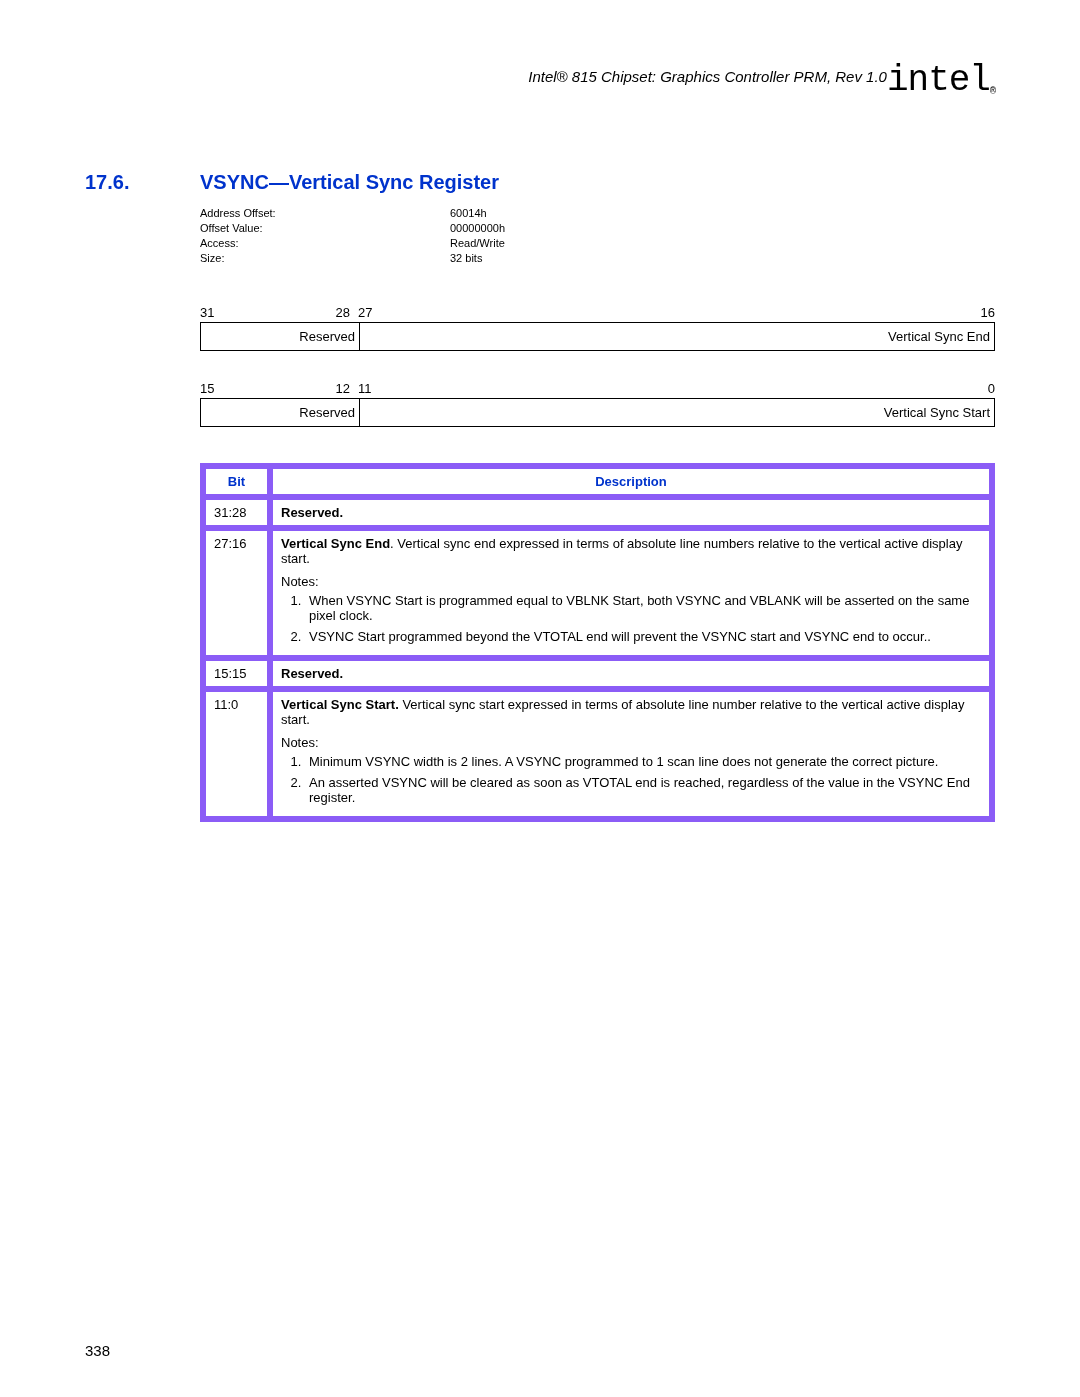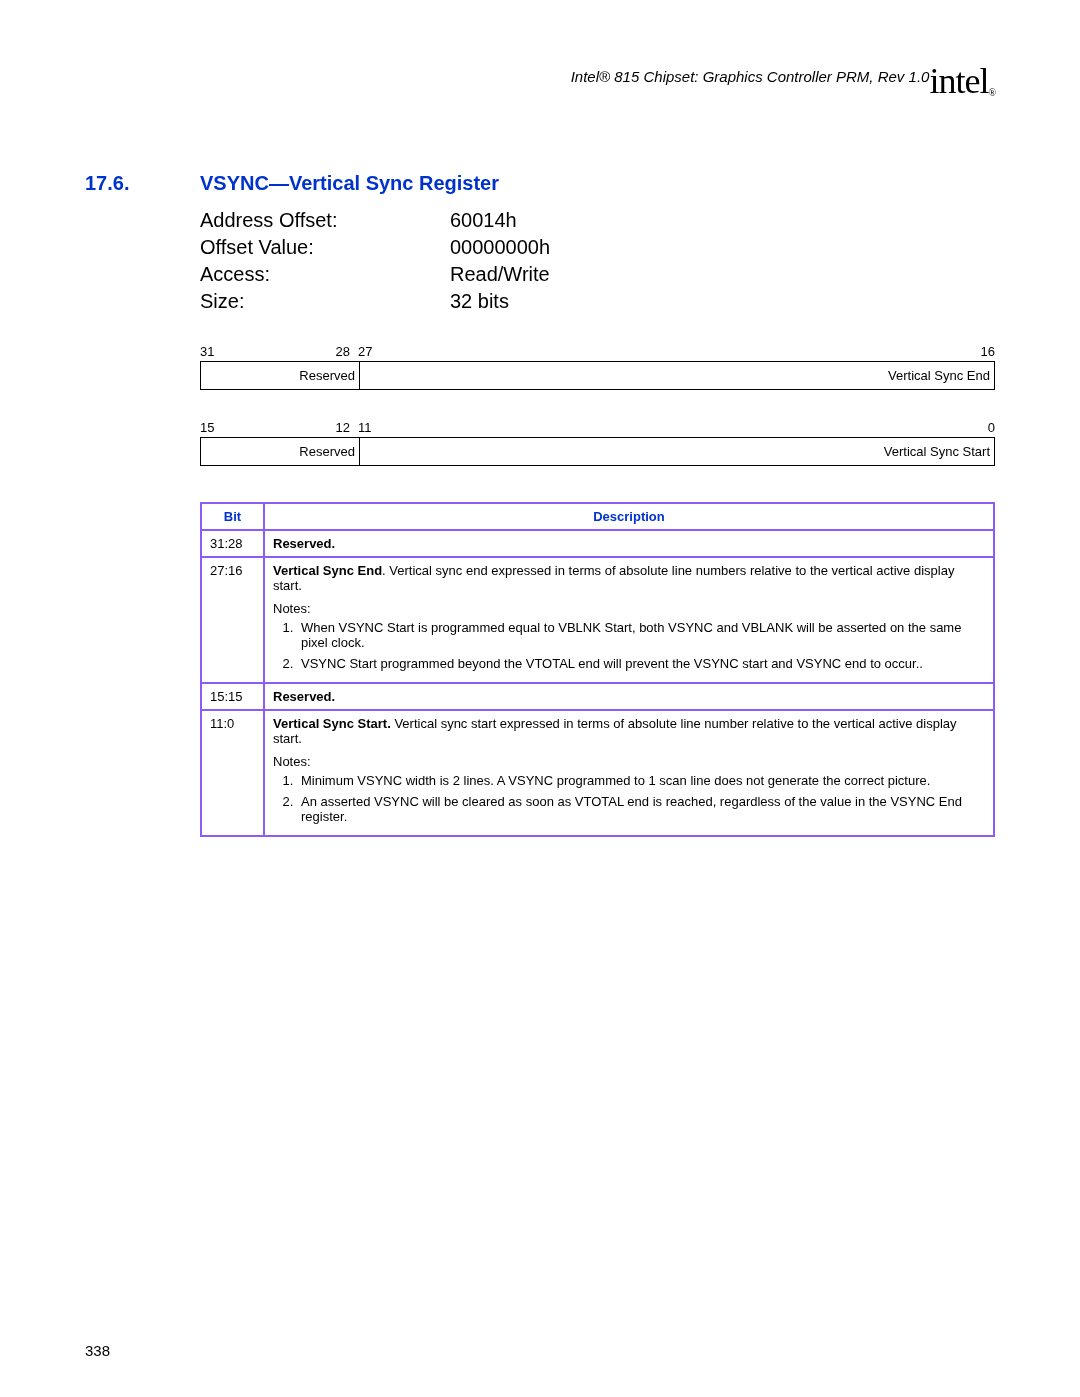--- a/index.html
+++ b/index.html
@@ -23,21 +23,21 @@
     justify-content: flex-end;
     align-items: flex-start;
     margin-bottom: 70px;
   }
   .doc-title {
     font-style: italic;
     font-size: 15px;
     padding-top: 8px;
   }
   .logo {
-    font-family: Liberation Serif, serif;
+    font-family: Liberation Mono, monospace;
     font-size: 36px;
     font-weight: 500;
     letter-spacing: -1px;
   }
   .logo .reg {
     font-size: 10px;
     vertical-align: bottom;
     position: relative;
     bottom: 4px;
   }
@@ -47,23 +47,23 @@
     font-weight: bold;
     font-size: 20px;
     margin: 0 0 12px 0;
   }
   .section-heading .num {
     display: inline-block;
     width: 115px;
   }
   .props {
     margin-left: 115px;
-    font-size: 20px;
+    font-size: 11px;
     line-height: 1.35;
-    margin-bottom: 29px;
+    margin-bottom: 40px;
   }
   .props .row {
     display: flex;
   }
   .props .label {
     width: 250px;
   }
   
   .bit-block {
     margin-left: 115px;
@@ -95,21 +95,21 @@
   .bl-end    { width: 25px; text-align: right; }
 
   
   table.desc {
     margin-left: 115px;
     border-collapse: collapse;
     width: calc(100% - 115px);
     font-size: 13px;
   }
   table.desc th, table.desc td {
-    border: 2px solid #8b5cf6;
+    border: 6px solid #8b5cf6;
     padding: 5px 8px;
     vertical-align: top;
     text-align: left;
   }
   table.desc th {
     color: #0033cc;
     font-weight: bold;
     text-align: center;
     font-size: 13px;
   }

